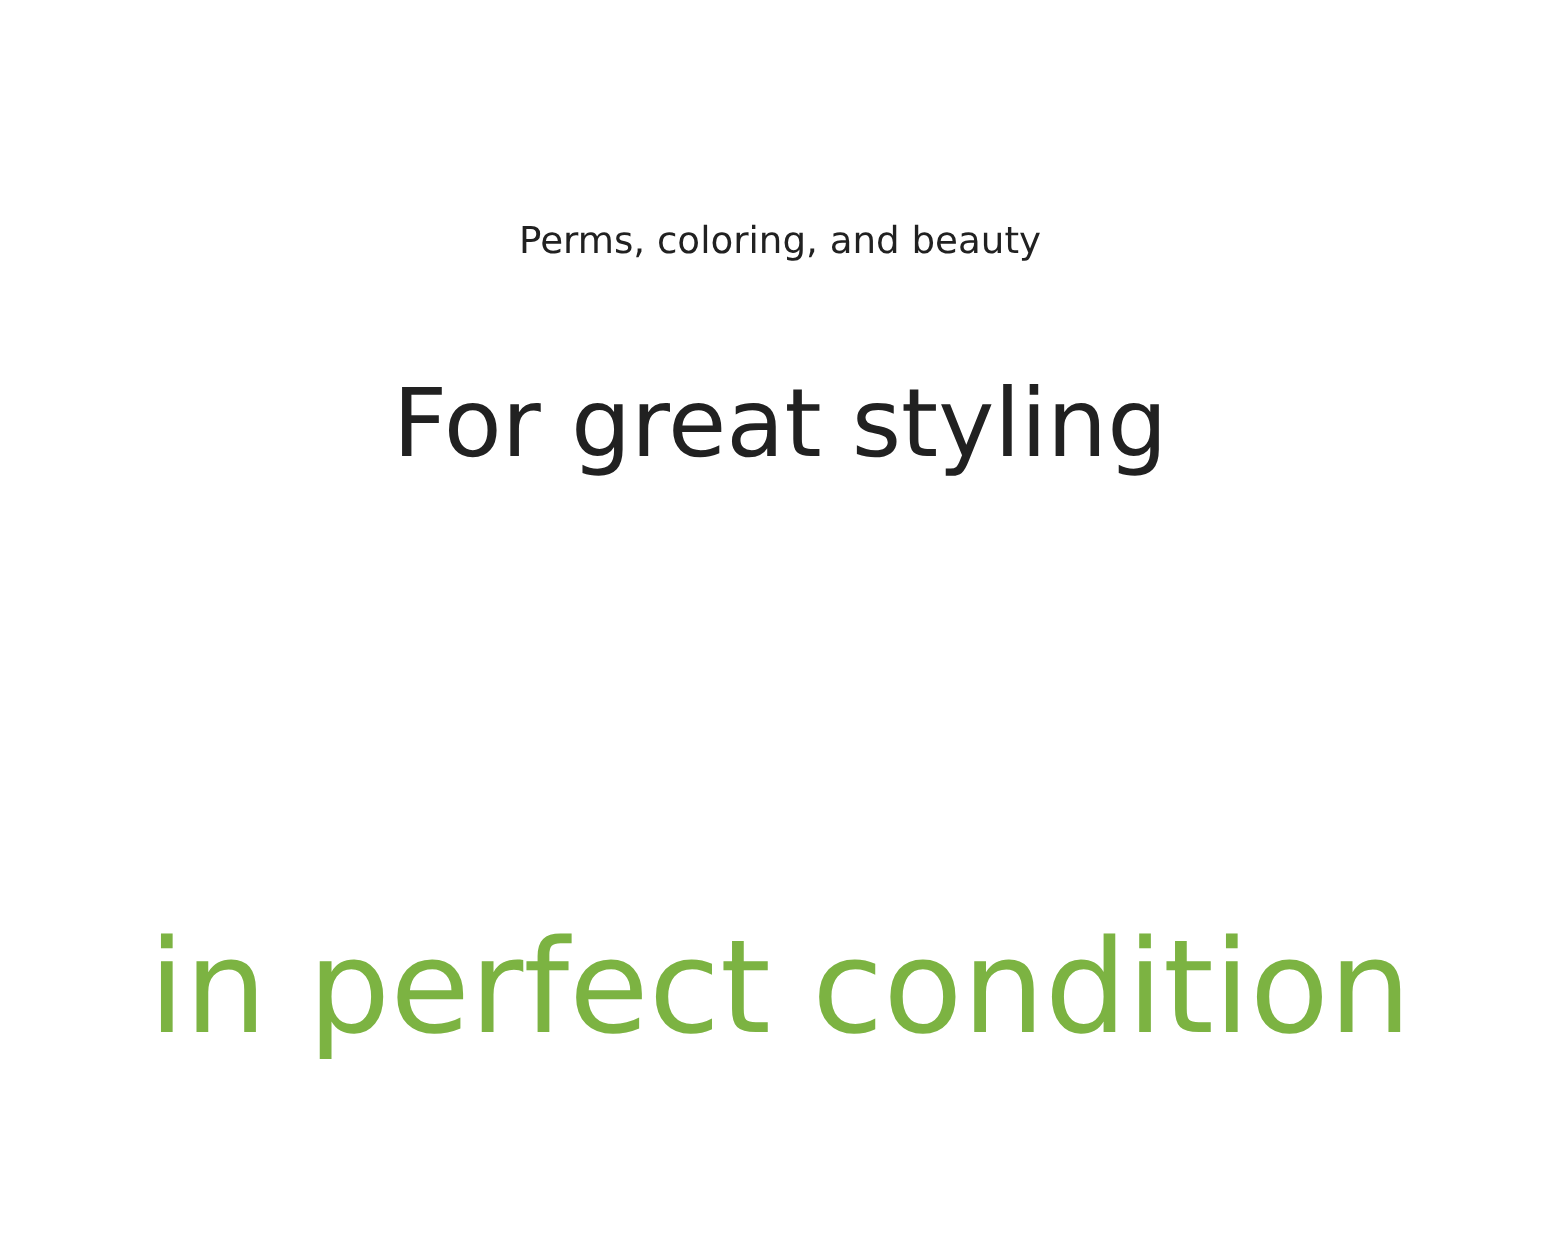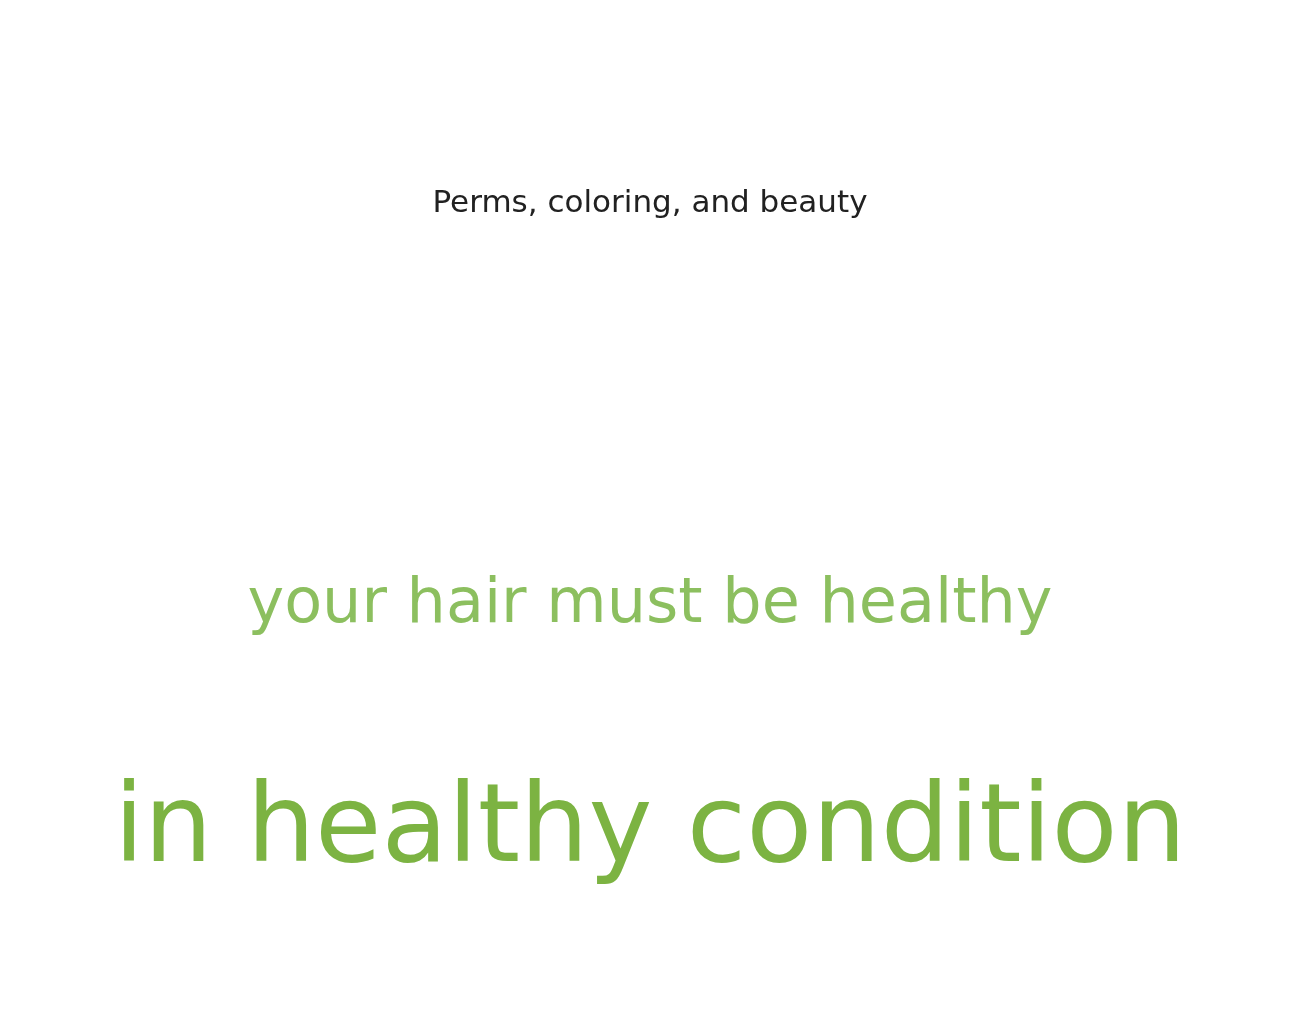--- a/index.html
+++ b/index.html
@@ -61,18 +61,18 @@
     color: #7cb342;
   }
 </style>
 </head>
 <body>
 
 <div id="slide">
 
   <div class="text-line line-kicker">Perms, coloring, and beauty</div>
 
+  <div class="text-line line-headline">For great styling</div>
 
-  <div class="text-line line-subline">your hair must be healthy</div>
 
-  <div class="text-line line-emphasis">in healthy condition</div>
+  <div class="text-line line-emphasis">in perfect condition</div>
 
 </div>
 
 </body></html>

